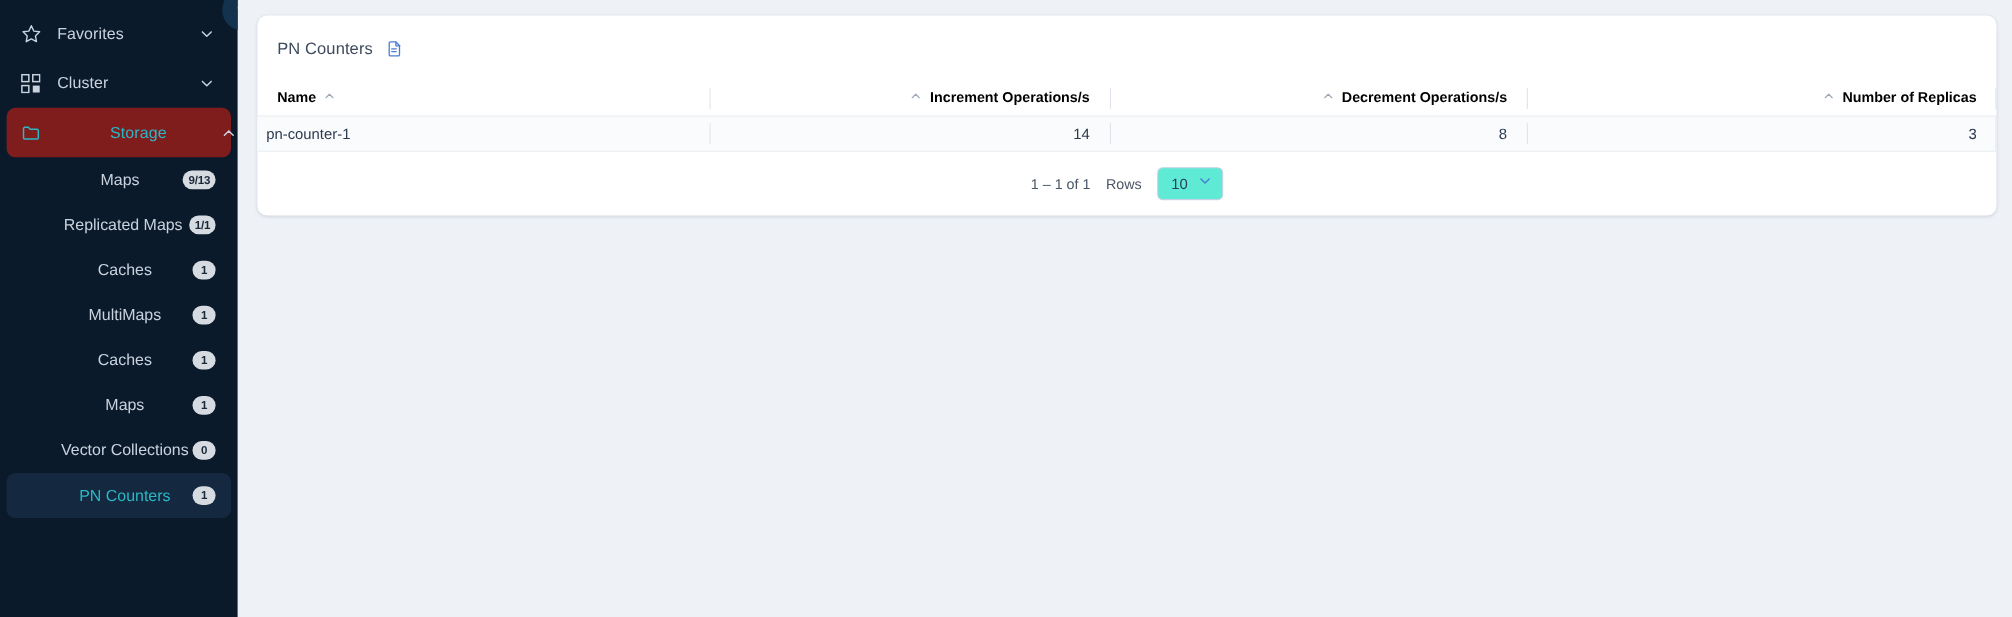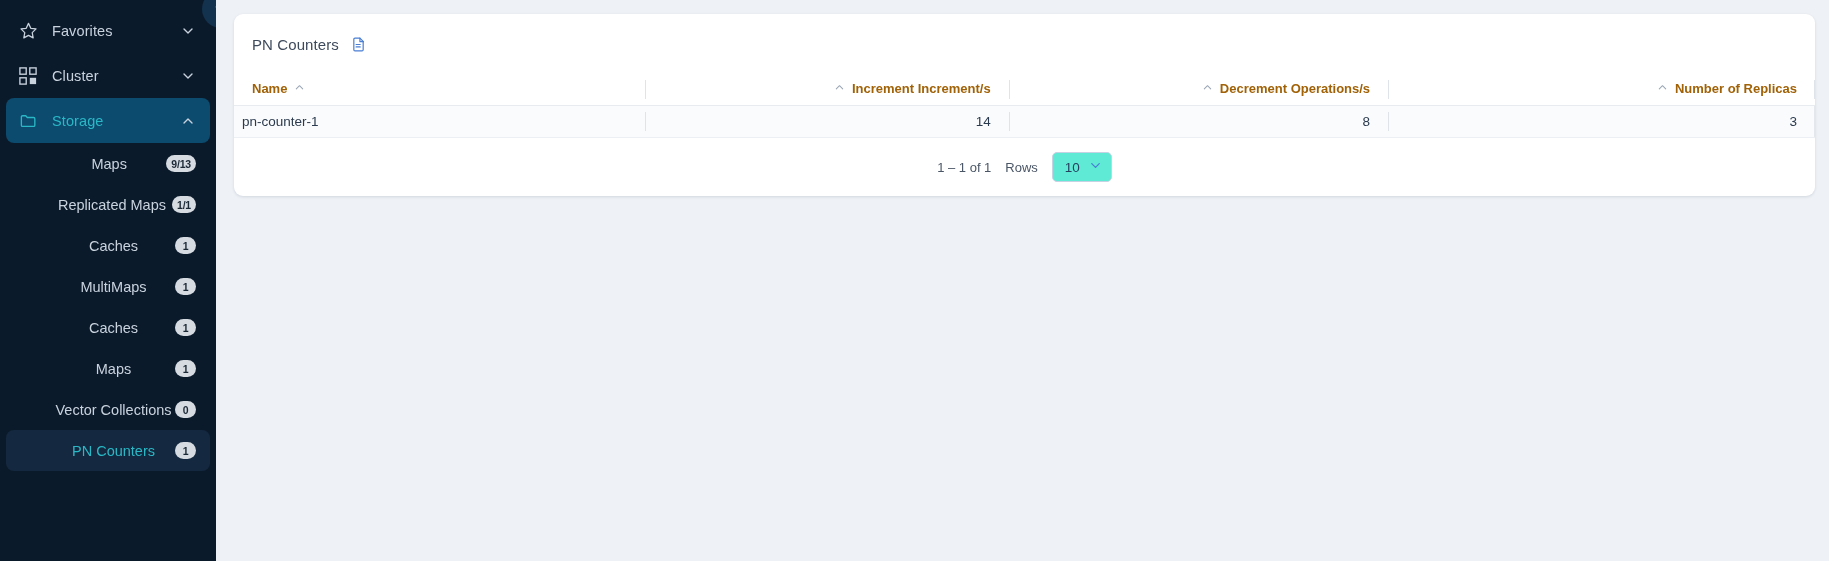--- a/index.html
+++ b/index.html
@@ -20,21 +20,21 @@
     overflow: hidden;
   }
   .nav-group {
     height: 45px;
     display: flex; align-items: center;
     padding: 0 14px 0 10px;
     margin: 0 6px;
     border-radius: 8px;
     cursor: pointer;
   }
-  .nav-group.active { background: #0c4a6e; }
+  .nav-group.active { background: #7f1d1d; gap: 48px; }
   .nav-ico {
     width: 24px; height: 24px; flex: 0 0 24px;
     display: flex; align-items: center; justify-content: center;
     margin-right: 12px;
   }
   .nav-label {
     flex: 1 1 auto;
     font-size: 14.5px;
     color: #c9d3de;
     letter-spacing: .1px;
@@ -131,21 +131,21 @@
     position: absolute; right: 9px; top: 50%;
     transform: translateY(-50%);
     display: flex; cursor: pointer;
   }
 
   
   table { width: 100%; border-collapse: collapse; table-layout: fixed; }
   th {
     font-size: 13px;
     font-weight: 700;
-    color: #a16207;
+    color: #000000;
     padding: 7px 18px 9px 18px;
     white-space: nowrap;
     border-bottom: 1px solid #e8ecf1;
     cursor: pointer;
     position: relative;
   }
   th .th-in { display: flex; align-items: center; gap: 7px; }
   th.l .th-in { justify-content: flex-start; }
   th.r .th-in { justify-content: flex-end; }
   th.sep::before, td.sep::before {
@@ -318,21 +318,21 @@
                 </span>
               </span>
             </th>
             <th class="r sep" style="width:23%">
               <span class="th-in">
                 <span>
                   <svg width="11" height="11" viewBox="0 0 24 24" fill="none" stroke="#9aa6b5" stroke-width="2.2" stroke-linecap="round" stroke-linejoin="round">
                       <polyline points="5,15 12,8 19,15"></polyline>
                     </svg>
                 </span>
-                <span>Increment Increment/s</span>
+                <span>Increment Operations/s</span>
               </span>
             </th>
             <th class="r sep" style="width:24%">
               <span class="th-in">
                 <span>
                   <svg width="11" height="11" viewBox="0 0 24 24" fill="none" stroke="#9aa6b5" stroke-width="2.2" stroke-linecap="round" stroke-linejoin="round">
                       <polyline points="5,15 12,8 19,15"></polyline>
                     </svg>
                 </span>
                 <span>Decrement Operations/s</span>

